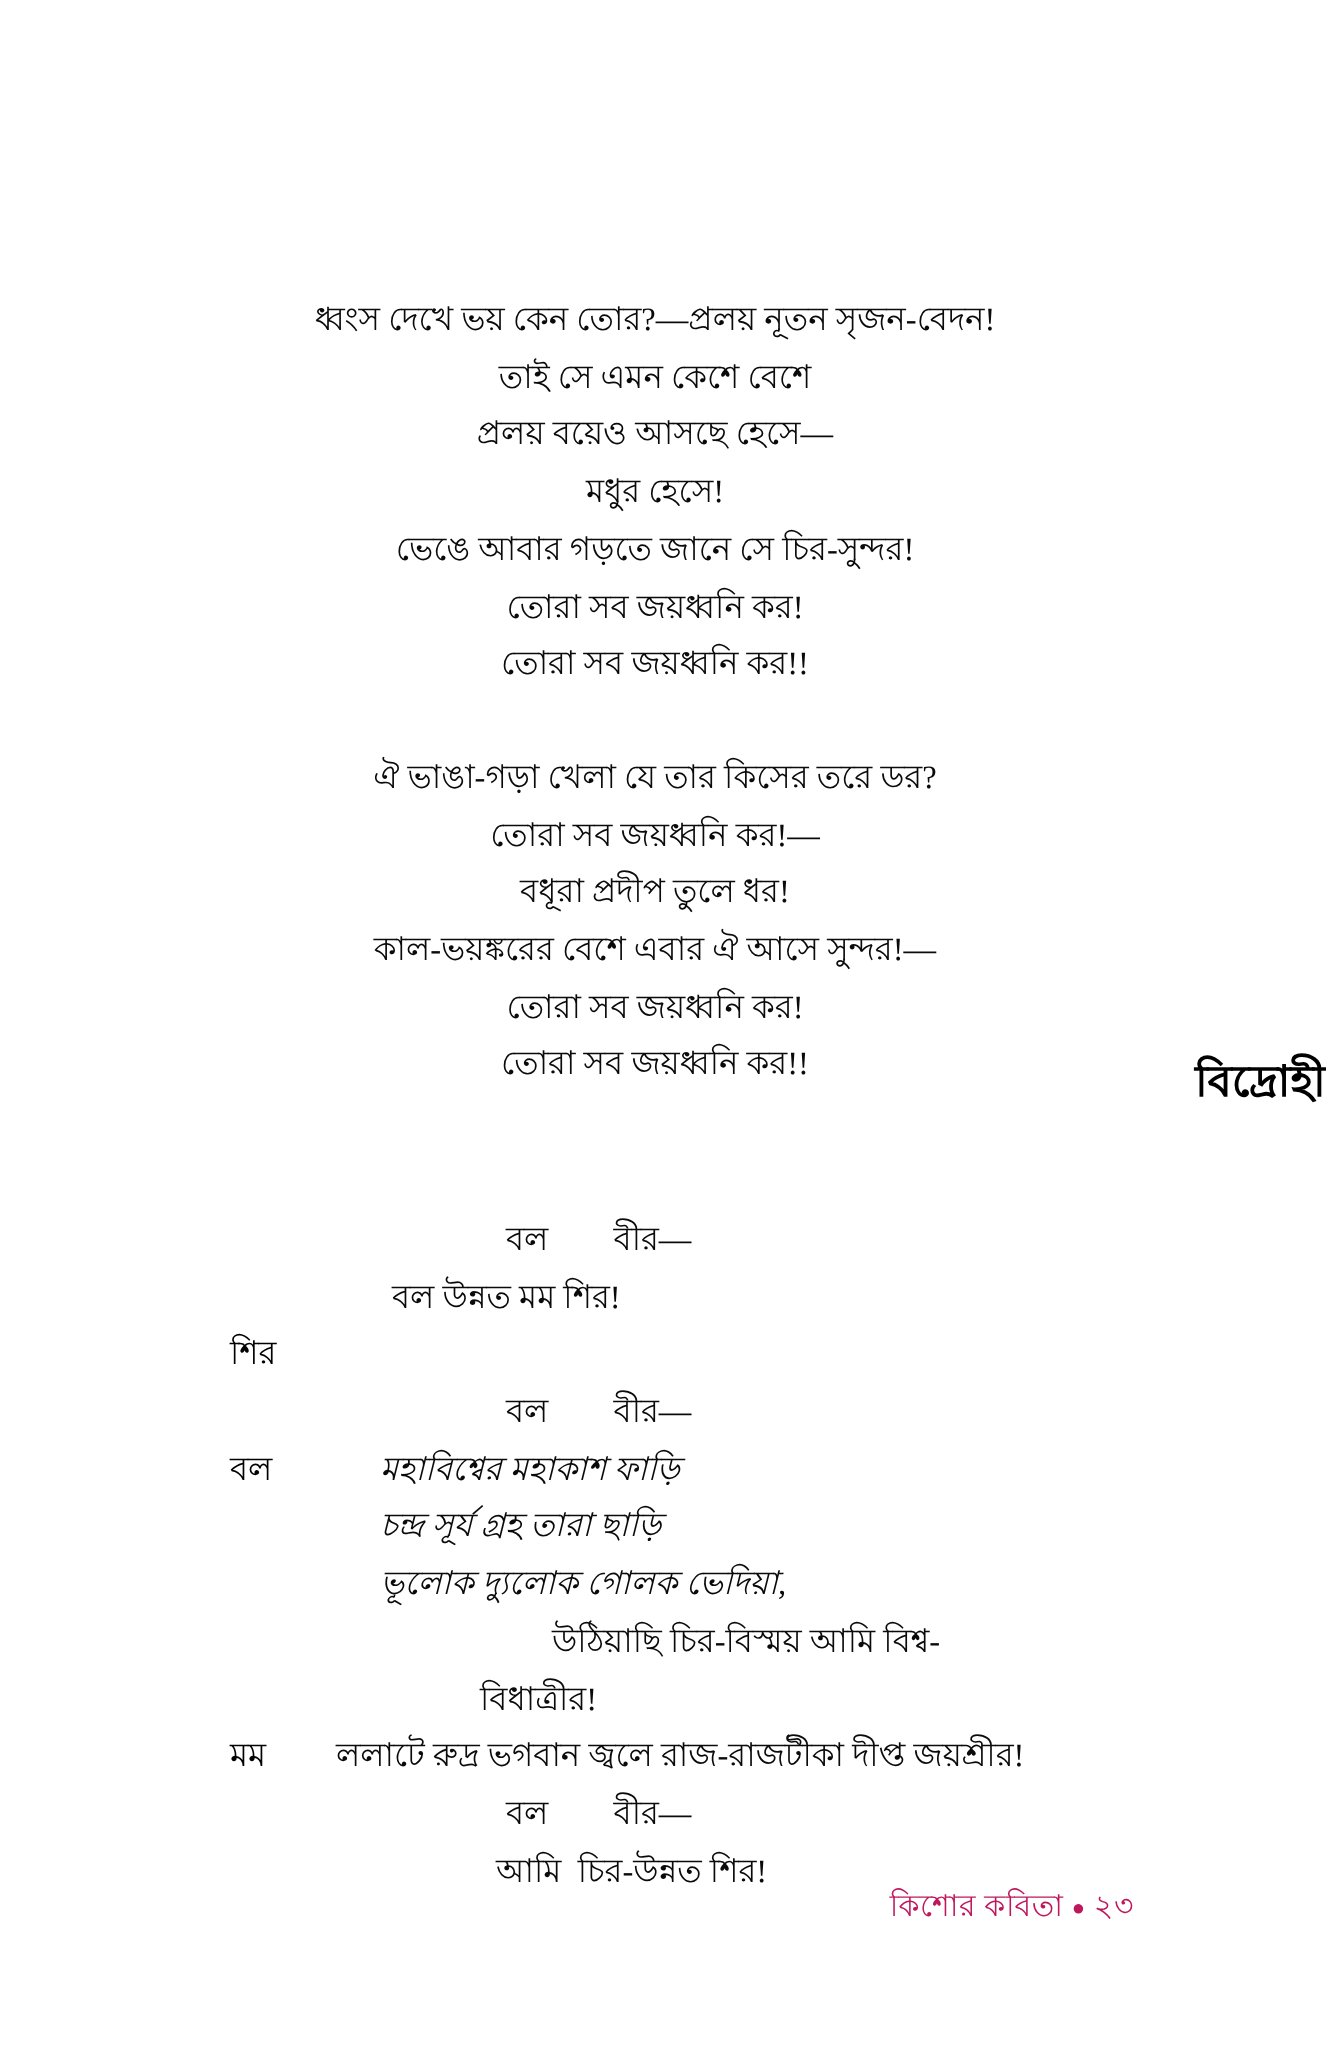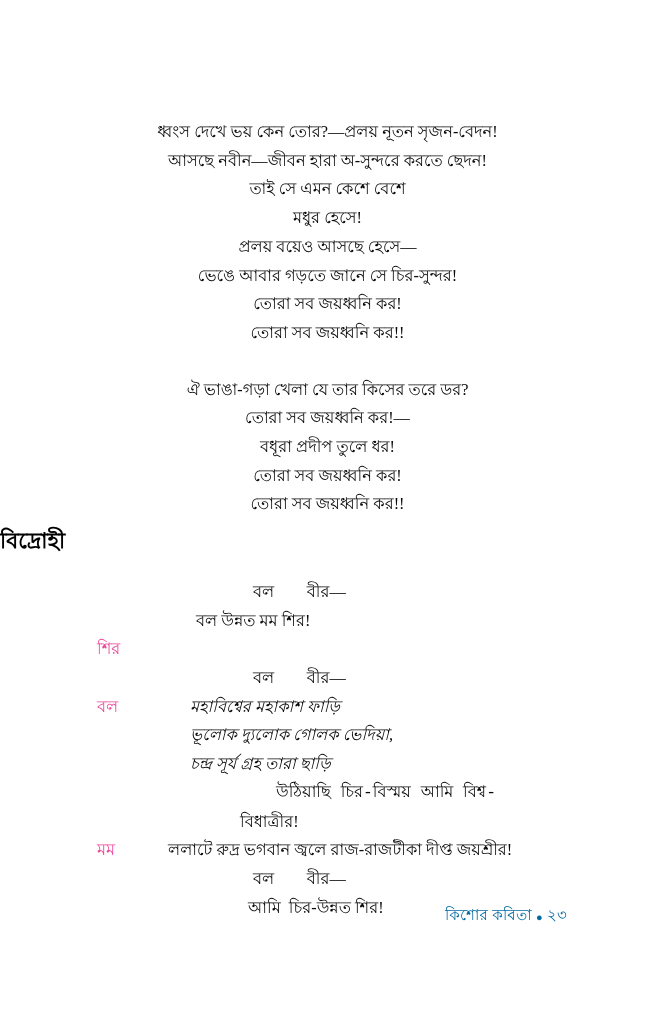--- a/index.html
+++ b/index.html
@@ -20,20 +20,21 @@
     background: #ffffff;
     overflow: hidden;
     box-sizing: border-box;
   }
 
   
   .poem {
     position: absolute;
     left: 0;
     width: 663px;
+    margin-top: 28px;
   }
 
   .line {
     font-size: 16.3px;
     line-height: 28.7px;
     white-space: pre;
     color: #0a0a0a;
     font-family: "Liberation Serif", "DejaVu Serif", serif;
   }
 
@@ -46,105 +47,105 @@
   .stanza-gap {
     height: 28px;
   }
 
   
   .poem-title {
     position: absolute;
     left: 0;
     width: 663px;
     top: 524px;
-    text-align: left;
+    text-align: right;
     font-size: 21.5px;
     font-weight: bold;
     letter-spacing: 0.2px;
     color: #000000;
   }
 
   
   .poem-bottom {
     top: 578px;
   }
 
   .vrow {
     position: relative;
     height: 28.7px;
   }
 
   .gloss {
     position: absolute;
-    left: 97px;
+    left: 115px;
     top: 0;
     font-size: 16.3px;
     line-height: 28.7px;
     white-space: pre;
-    color: #ec4899;
+    color: #000000;
   }
 
   .vtext {
     position: absolute;
     top: 0;
     font-size: 16.3px;
     line-height: 28.7px;
     white-space: pre;
     color: #0a0a0a;
   }
 
   
   .ind-call   { left: 253px; }   
   .ind-a      { left: 196px; }   
   .ind-b      { left: 168px; }   
   .ind-c      { left: 190px; font-style: italic; }   
   .ind-d      { left: 253px; }   
-  .ind-e      { left: 276px; font-family: Liberation Mono, monospace; }   
+  .ind-e      { left: 276px; }   
   .ind-f      { left: 240px; }   
   .ind-g      { left: 168px; }   
   .ind-h      { left: 248px; }   
 
   
   .footer {
     position: absolute;
     right: 96px;
-    top: 886px;
+    top: 924px;
     font-size: 15px;
-    color: #0369a1;
+    color: #be185d;
     white-space: pre;
     letter-spacing: 0.3px;
   }
   .footer .dot {
     font-size: 11px;
     vertical-align: middle;
   }
 </style>
 </head>
 <body>
 
 <div class="page">
 
   <div class="poem poem-top" style="top:118px;">
     <div>
       <div class="line">ধ্বংস দেখে ভয় কেন তোর?—প্রলয় নূতন সৃজন-বেদন!</div>
-      <div class="line">আসছে নবীন—জীবন হারা অ-সুন্দরে করতে ছেদন!</div>
       <div class="line">তাই সে এমন কেশে বেশে</div>
+      <div class="line">প্রলয় বয়েও আসছে হেসে—</div>
       <div class="line">মধুর হেসে!</div>
-      <div class="line">প্রলয় বয়েও আসছে হেসে—</div>
       <div class="line">ভেঙে আবার গড়তে জানে সে চির-সুন্দর!</div>
       <div class="line">তোরা সব জয়ধ্বনি কর!</div>
       <div class="line">তোরা সব জয়ধ্বনি কর!!</div>
     </div>
 
     <div class="stanza-gap"></div>
 
     <div>
       <div class="line">ঐ ভাঙা-গড়া খেলা যে তার কিসের তরে ডর?</div>
       <div class="line">তোরা সব জয়ধ্বনি কর!—</div>
       <div class="line">বধূরা প্রদীপ তুলে ধর!</div>
+      <div class="line">কাল-ভয়ঙ্করের বেশে এবার ঐ আসে সুন্দর!—</div>
       <div class="line">তোরা সব জয়ধ্বনি কর!</div>
       <div class="line">তোরা সব জয়ধ্বনি কর!!</div>
     </div>
   </div>
 
   <div class="poem-title">বিদ্রোহী</div>
 
   <div class="poem poem-bottom" id="poem-bottom">
       <div class="vrow">
         <span class="vtext ind-call">বল        বীর—</span>
@@ -156,24 +157,24 @@
         <span class="gloss">শির</span>
       </div>
       <div class="vrow">
         <span class="vtext ind-call">বল        বীর—</span>
       </div>
       <div class="vrow">
         <span class="gloss">বল</span>
         <span class="vtext ind-c">মহাবিশ্বের মহাকাশ ফাড়ি</span>
       </div>
       <div class="vrow">
-        <span class="vtext ind-c">ভূলোক দ্যুলোক গোলক ভেদিয়া,</span>
+        <span class="vtext ind-c">চন্দ্র সূর্য গ্রহ তারা ছাড়ি</span>
       </div>
       <div class="vrow">
-        <span class="vtext ind-c">চন্দ্র সূর্য গ্রহ তারা ছাড়ি</span>
+        <span class="vtext ind-c">ভূলোক দ্যুলোক গোলক ভেদিয়া,</span>
       </div>
       <div class="vrow">
         <span class="vtext ind-e">উঠিয়াছি চির-বিস্ময় আমি বিশ্ব-</span>
       </div>
       <div class="vrow">
         <span class="vtext ind-f">বিধাত্রীর!</span>
       </div>
       <div class="vrow">
         <span class="gloss">মম</span>
         <span class="vtext ind-g">ললাটে রুদ্র ভগবান জ্বলে রাজ-রাজটীকা দীপ্ত জয়শ্রীর!</span>

